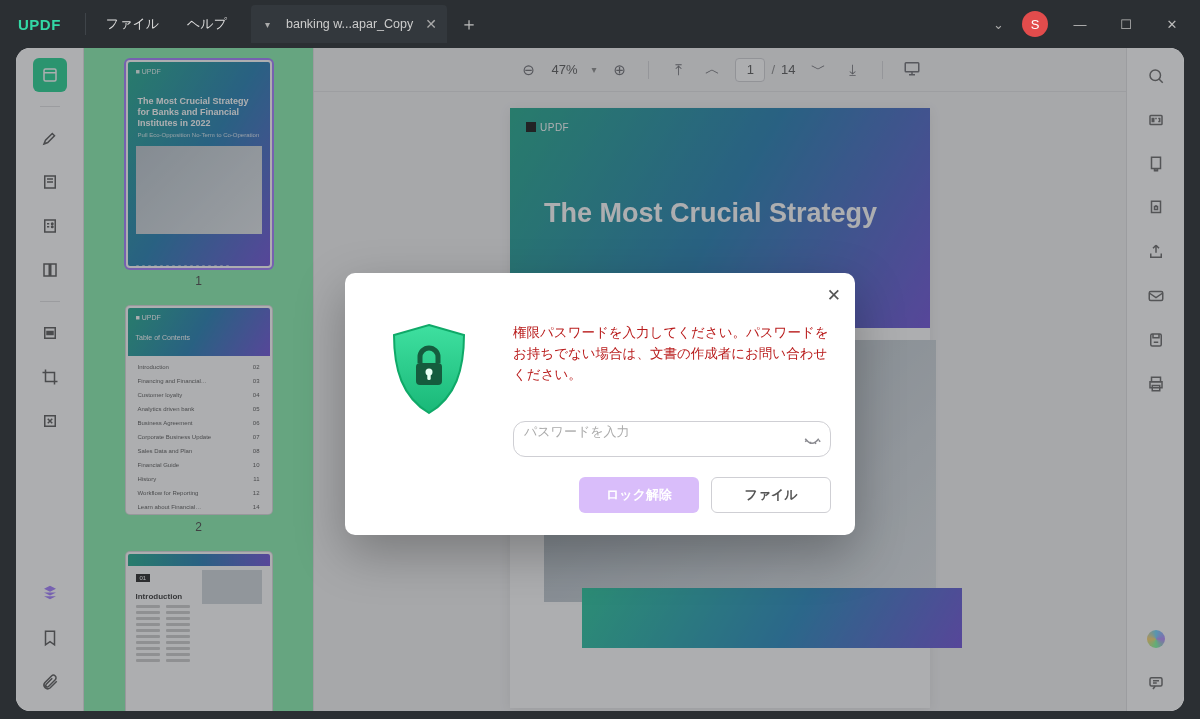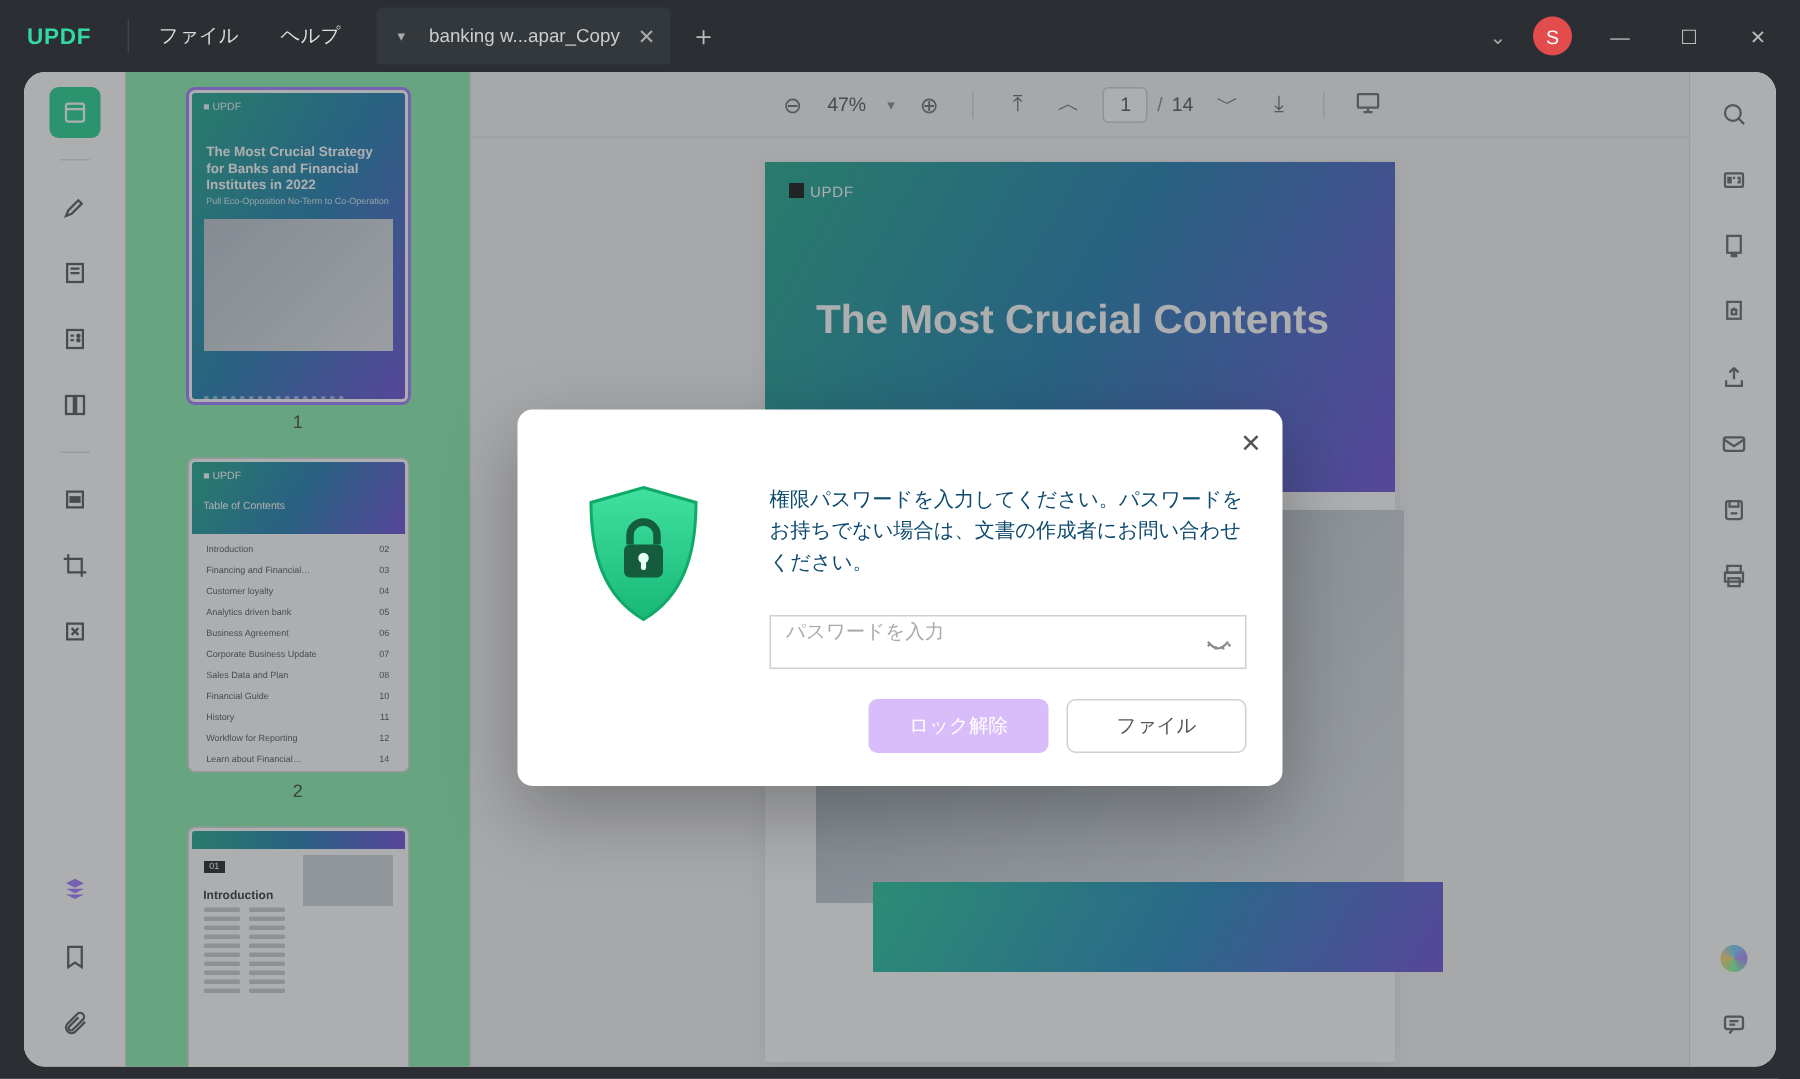--- a/index.html
+++ b/index.html
@@ -151,30 +151,30 @@
   }
   .dialog .close{
     position:absolute; right:14px; top:12px; color:#555; cursor:pointer; font-size:17px;
   }
   .shield-wrap{ width:120px; display:flex; align-items:flex-start; justify-content:center; padding-top:28px;}
   .shield{
     width:86px; height:96px; position:relative;
   }
   .shield svg{ width:86px; height:96px;}
   .dialog-right{ flex:1; padding-top:30px;}
-  .dlg-msg{ font-size:13.5px; color:#0c4a6e; line-height:1.55; margin-bottom:24px;}
+  .dlg-msg{ font-size:13.5px; color:#b91c1c; line-height:1.55; margin-bottom:35px;}
   .pw-row{ position:relative; margin-bottom:20px;}
   .pw-input{
-    width:100%; height:36px; border:1px solid #cfcfd4; border-radius:0; padding:0 36px 15px 10px;
+    width:100%; height:36px; border:1px solid #cfcfd4; border-radius:12px; padding:0 36px 15px 10px;
     font-size:13px; color:#ec4899; outline:none;
   }
   .pw-input::placeholder{ color:#aaa;}
   .pw-eye{ position:absolute; right:10px; top:8px; color:#8a8a90; cursor:pointer;}
   .pw-eye svg{ width:18px; height:18px;}
-  .btn-row{ display:flex; justify-content:flex-end; gap:12px;}
+  .btn-row{ display:flex; justify-content:flex-end; gap:12px;font-weight:bold;}
   .btn{ height:36px; min-width:120px; border-radius:6px; font-size:13px; cursor:pointer; display:flex; align-items:center; justify-content:center;}
   .btn-primary{ background:#d9bdfa; color:#fff; border:none;}
   .btn-secondary{ background:#fff; color:#555; border:1px solid #cfcfd4;}
 </style>
 </head>
 <body>
 
 <div class="titlebar">
   <span class="logo">UPDF</span>
   <span class="vsep"></span>
@@ -394,21 +394,21 @@
       <span class="tb-i"><svg width="18" height="18" viewBox="0 0 24 24" fill="none" stroke="currentColor" stroke-width="2">
             <rect x="3" y="5" width="18" height="12" rx="1"></rect>
             <path d="M8 21h8m-4-4v4"></path>
           </svg></span>
     </div>
 
     <div class="canvas">
       <div class="doc" style="height:600px;">
         <div class="hero">
           <div class="brand"><span class="sq"></span><span>UPDF</span></div>
-          <div class="title">The Most Crucial Contents</div>
+          <div class="title">The Most Crucial Strategy</div>
         </div>
         <div class="photo"></div>
         <div class="accent"></div>
       </div>
     </div>
   </div>
 
   <div class="right-rail">
     <div class="tool">
         <svg viewBox="0 0 24 24" fill="none" stroke="currentColor" stroke-width="2">

